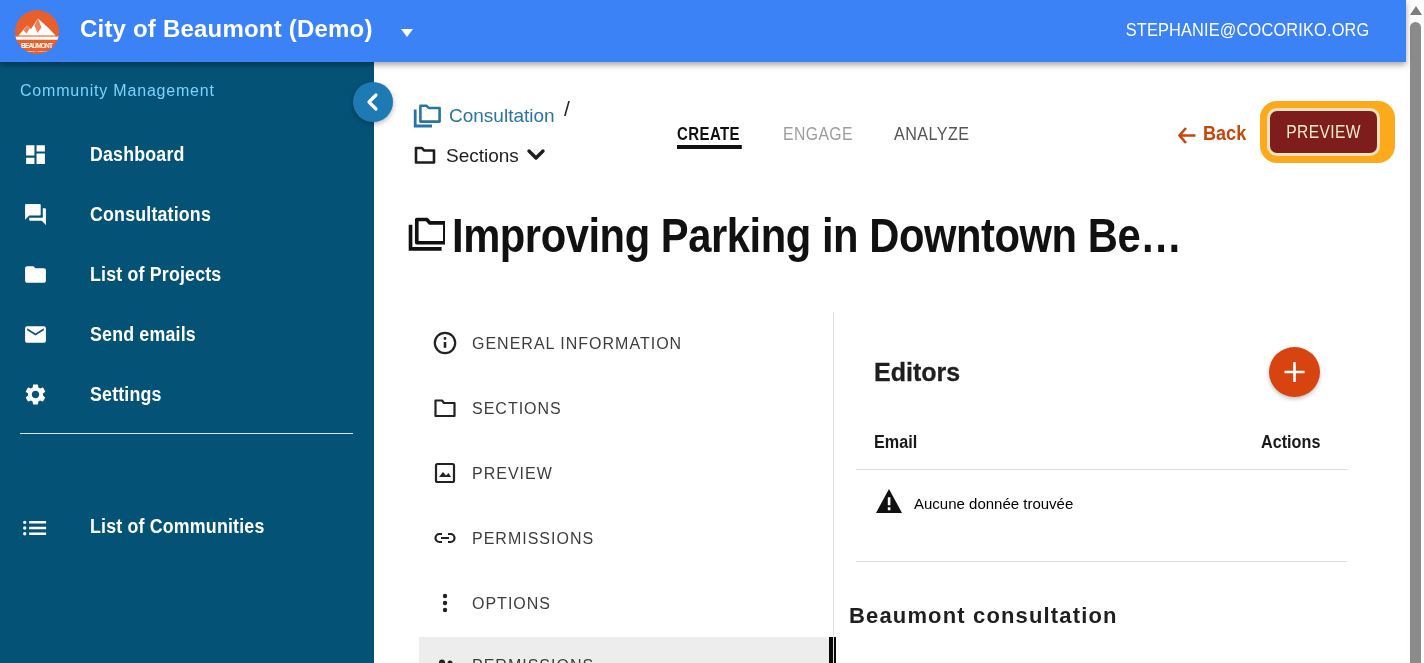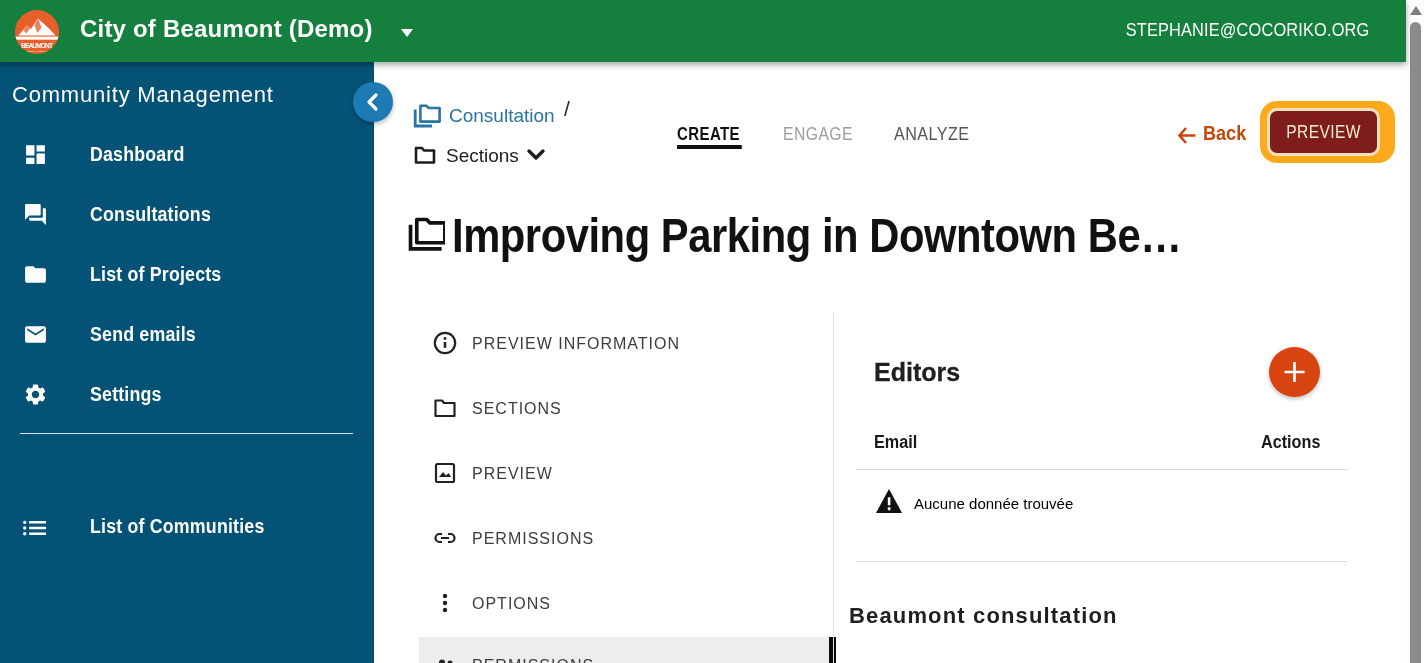--- a/index.html
+++ b/index.html
@@ -9,33 +9,33 @@
 
   
   #scrollcol { left:1406px; top:0; width:18px; height:663px; background:#fdfdfd; }
   #scrollcol .tri { position:absolute; left:3.5px; top:6px; width:0; height:0;
      border-left:6px solid transparent; border-right:6px solid transparent;
      border-bottom:9px solid #7d7d7d; }
   #scrollcol .thumb { position:absolute; left:4px; top:22px; width:11px; height:645px;
      background:#8b8b8b; border-radius:6px 6px 0 0; }
 
   
-  #topbar { left:0; top:0; width:1406px; height:62px; background:#15803d;
+  #topbar { left:0; top:0; width:1406px; height:62px; background:#3b82f6;
      box-shadow:0 3px 6px rgba(0,0,0,0.35); z-index:5; }
   #orgname { position:absolute; left:80px; top:15px; color:#fff; font-size:24px;
      font-weight:700; letter-spacing:0.2px; }
   #topcaret { position:absolute; left:401px; top:29px; width:0; height:0;
      border-left:6.5px solid transparent; border-right:6.5px solid transparent;
      border-top:8px solid #fff; }
   #email { position:absolute; right:37px; top:19px; color:#fff; font-size:19px;
      font-weight:400; letter-spacing:0.2px; transform:scaleX(0.86); transform-origin:right top; }
 
   
   #sidebar { left:0; top:62px; width:374px; height:601px; background:#045377; z-index:1; }
-  .sbsection { position:absolute; left:12px; color:#ffffff; font-size:22px; font-weight:400;
+  .sbsection { position:absolute; left:20px; color:#7dd3fc; font-size:16px; font-weight:400;
      letter-spacing:0.8px; }
   .sbitem { position:absolute; left:90px; color:#fff; font-size:20px; font-weight:700;
      letter-spacing:0.2px; transform:scaleX(0.89); transform-origin:left top; }
   .sbicon { position:absolute; left:23px; width:25px; height:25px; }
   #sbdivider { position:absolute; left:20px; top:371px; width:333px; height:1px;
      background:rgba(255,255,255,0.85); }
 
   
   #collapse { left:353px; top:82px; width:40px; height:40px; border-radius:50%;
      background:#1e7ab3; z-index:6; box-shadow:0 2px 5px rgba(0,0,0,0.3); }
@@ -191,21 +191,21 @@
   <path d="M2.6 6.5 L2.6 24.2 L25.5 24.2" stroke="#111" stroke-width="2.7" fill="none"></path>
   <path d="M7.2 2.6 h7.4 l2.3 2.5 h11 v14.6 h-20.7 z" stroke="#111" stroke-width="2.7" fill="none" stroke-linejoin="round" rx="2"></path>
 </svg>
 <div class="abs" id="title">Improving Parking in Downtown Be…</div>
 
 <svg class="abs navicon" style="top:331px" viewBox="0 0 24 24" fill="none" stroke="#222" stroke-width="2.2">
   <circle cx="12" cy="12" r="10.2"></circle>
   <path d="M12 11 L12 16.8" stroke-width="2.6"></path>
   <circle cx="12" cy="7.5" r="0.7" fill="#222" stroke-width="1.4"></circle>
 </svg>
-<div class="abs navlabel" style="top:335px">PREVIEW INFORMATION</div>
+<div class="abs navlabel" style="top:335px">GENERAL INFORMATION</div>
 
 <svg class="abs navicon" style="top:396px" viewBox="0 0 24 24" fill="none" stroke="#222" stroke-width="2.2">
   <path d="M2.5 4.5 h6.5 l2 2.5 h10.5 v13 h-19 z" stroke-linejoin="round"></path>
 </svg>
 <div class="abs navlabel" style="top:400px">SECTIONS</div>
 
 <svg class="abs navicon" style="top:461px" viewBox="0 0 24 24" fill="none" stroke="#222" stroke-width="2.2">
   <rect x="3" y="3" width="18" height="18" rx="1.5"></rect>
   <path d="M6 16 L10 11 L13 14.5 L15.5 12 L18 16 Z" fill="#222" stroke="none"></path>
 </svg>

